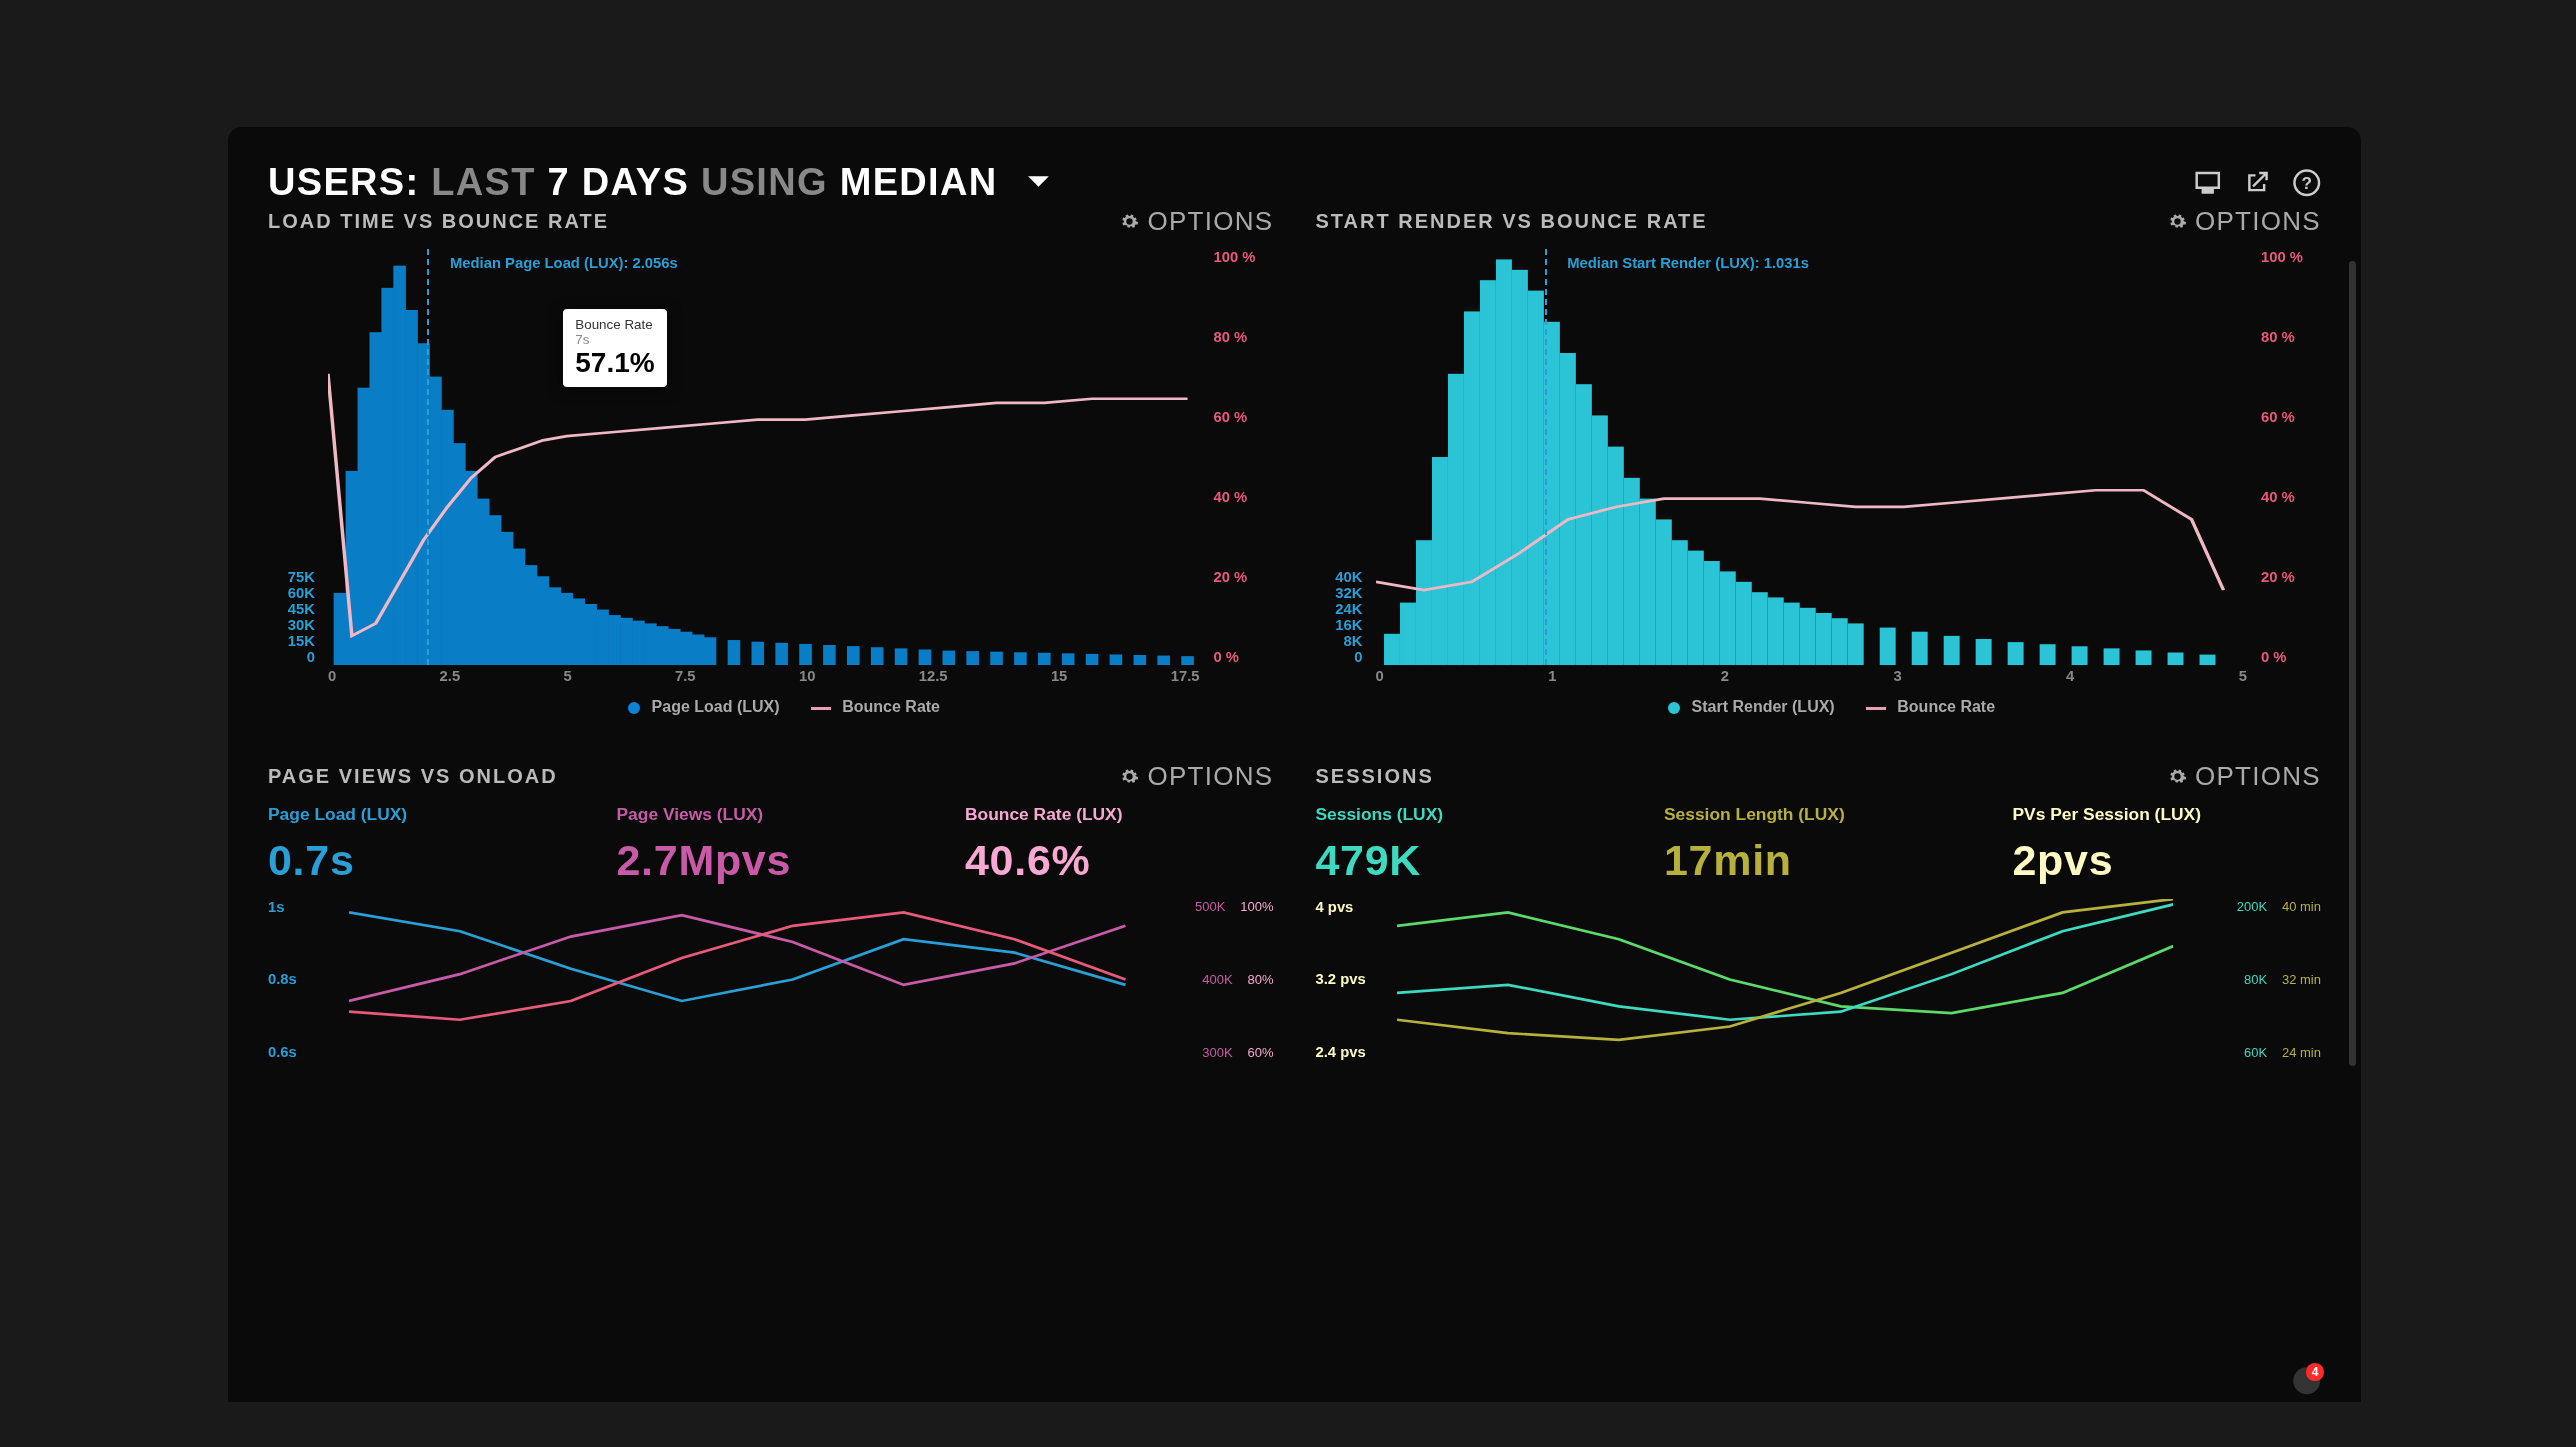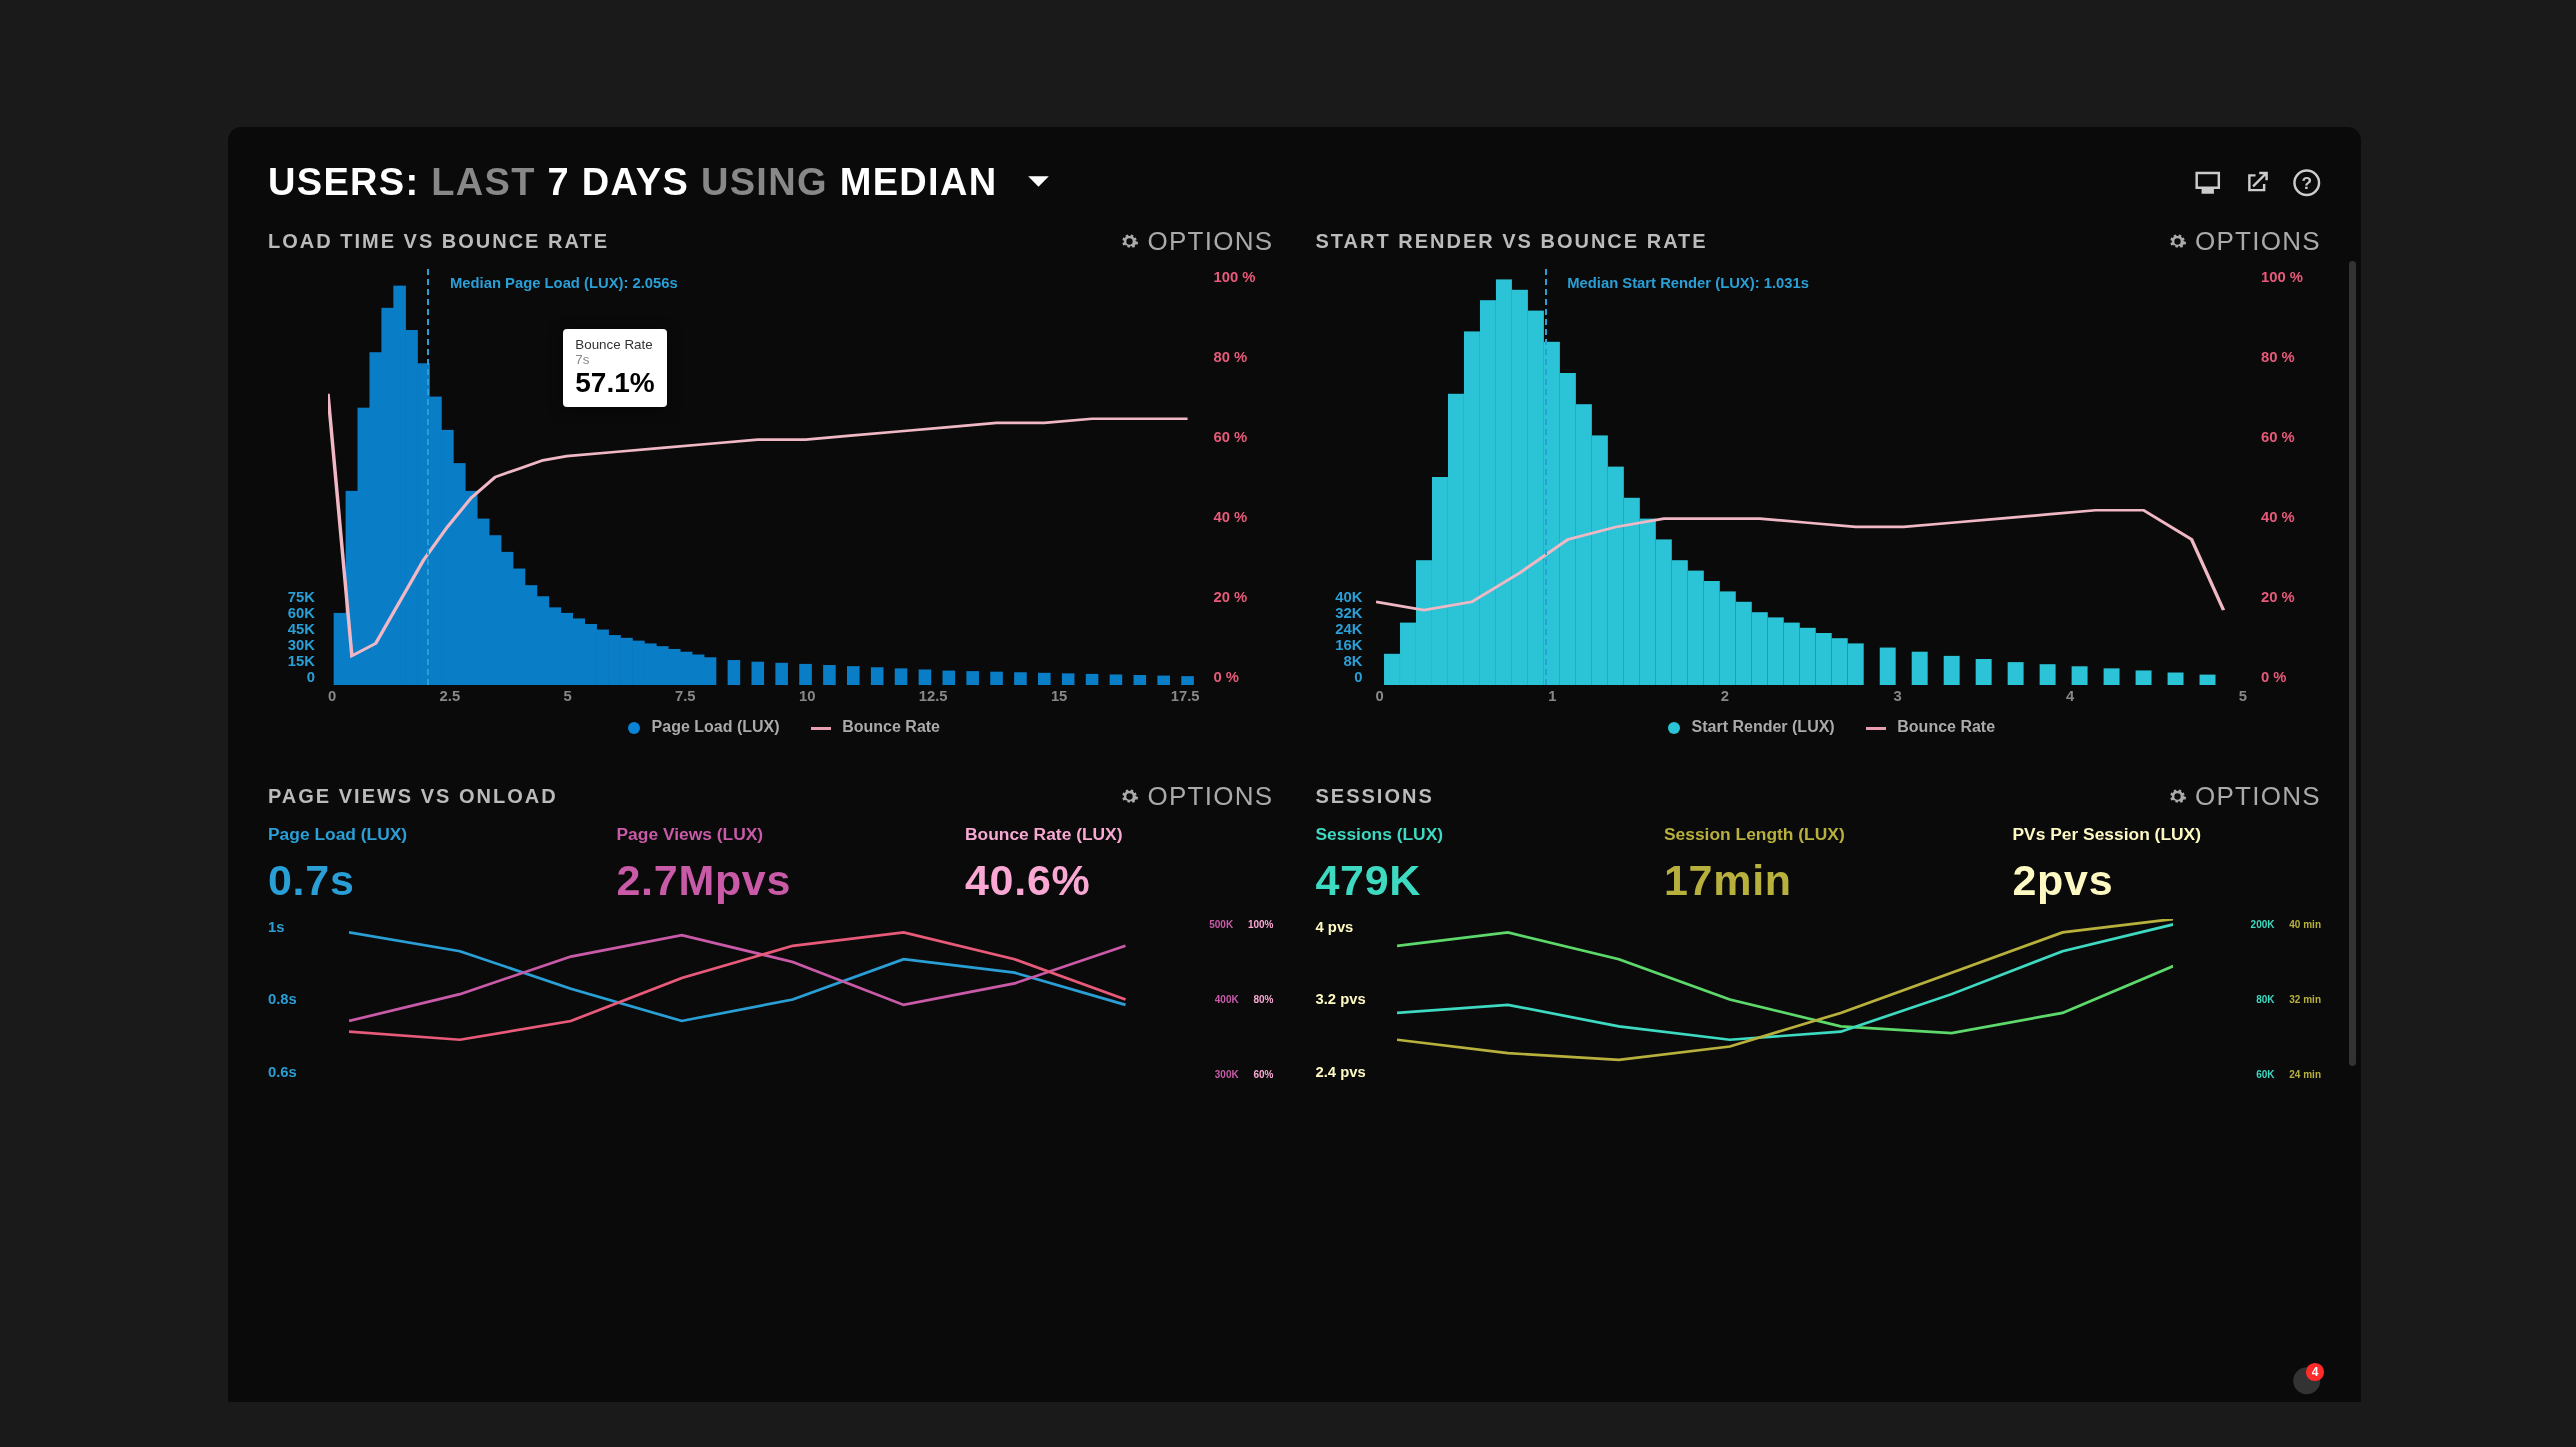--- a/index.html
+++ b/index.html
@@ -1,17 +1,17 @@
 <!DOCTYPE html>
 <html style="font-size:10.7px"><head>
 <meta charset="utf-8">
 <style>
 html,body{margin:0;padding:0;background:#1a1a1a;color:#fff;font-family:Helvetica,Arial,sans-serif;width:2576px;height:1448px;overflow:hidden}
 .screen{position:absolute;left:228px;top:127px;width:2133px;height:1275px;background:#0a0a0a;border-radius:13.4px 13.4px 0 0;padding:34px 40px 0 40px;box-sizing:border-box}
-.header{display:flex;align-items:center;justify-content:space-between;margin-bottom:20px}
+.header{display:flex;align-items:center;justify-content:space-between;}
 .title{font-size:38px;font-weight:800;letter-spacing:1.3px}
 .title .dim{color:#888;font-weight:700}
 .title .bold{color:#fff;font-weight:900}
 .hdr-icons{display:flex;gap:20px;align-items:center}
 .hdr-icons svg{width:29.5px;height:29.5px;fill:#ccc}
 .grid{display:grid;grid-template-columns:1fr 1fr;gap:42px}
 .panel{position:relative}
 .panel-hd{display:flex;justify-content:space-between;align-items:center;margin-bottom:12px}
 .panel-title{font-size:20px;font-weight:800;letter-spacing:2px;color:#bbb}
 .options{display:flex;align-items:center;gap:8px;color:#aaa;font-size:26px;font-weight:400;letter-spacing:1.3px}
@@ -28,21 +28,21 @@
 .median-line{position:absolute;border-left:2px dashed #2a9fd6;top:0;bottom:0}
 .tooltip{position:absolute;background:#fff;color:#333;border-radius:4px;padding:8px 12px;box-shadow:0 2.7px 13.4px rgba(0,0,0,0.5);font-size:13.4px}
 .tooltip .tval{font-size:28px;font-weight:900;color:#000}
 .metrics-row{display:flex;gap:40px;margin-top:6.7px}
 .metric{flex:1}
 .metric-label{font-size:17.4px;font-weight:700;margin-bottom:10.7px}
 .metric-value{font-size:43px;font-weight:900;letter-spacing:0.7px}
 .c-blue{color:#2a9fd6}.c-pink{color:#c85aa8}.c-rose{color:#f9a8d4}.c-teal{color:#3dd9c1}.c-olive{color:#b8b03d}.c-green{color:#fef9c3}
 .mini-chart{position:relative;height:188px;margin-top:13.4px}
 .mini-yl{position:absolute;left:0;top:0;height:161px;display:flex;flex-direction:column;justify-content:space-between;font-size:14.8px;font-weight:700}
-.mini-yr{position:absolute;right:0;top:0;height:161px;display:flex;flex-direction:column;justify-content:space-between;font-size:10px;font-weight:700;text-align:right}
+.mini-yr{position:absolute;right:0;top:0;height:161px;display:flex;flex-direction:column;justify-content:space-between;font-size:13px;font-weight:400;text-align:right}
 .mini-plot{position:absolute;left:81px;right:148px;top:0;height:161px}
 .mini-yr .row{display:flex;gap:14.8px;justify-content:flex-end}
 .badge{position:absolute;right:40px;bottom:6.7px;width:29.5px;height:29.5px}
 .badge .circ{width:17.4px;height:17.4px;background:#ff2a2a;border-radius:50%;position:absolute;right:-2.7px;top:-2.7px;font-size:12px;font-weight:800;display:flex;align-items:center;justify-content:center}
 .scrollbar{position:absolute;right:5.4px;top:134px;width:6.7px;height:805px;background:#333;border-radius:3.4px}
 .chev{display:inline-block;margin-left:13.4px;vertical-align:middle}
 </style>
 </head>
 <body>
 

